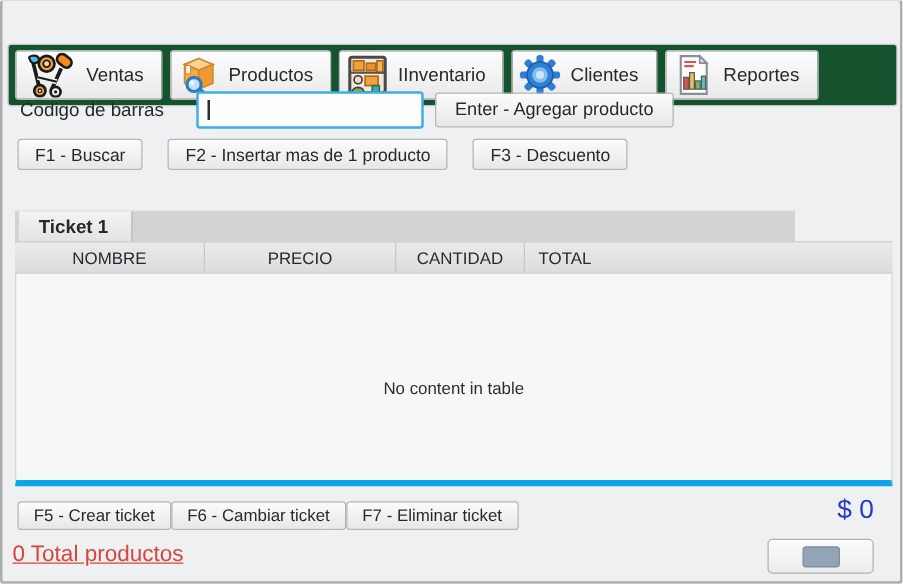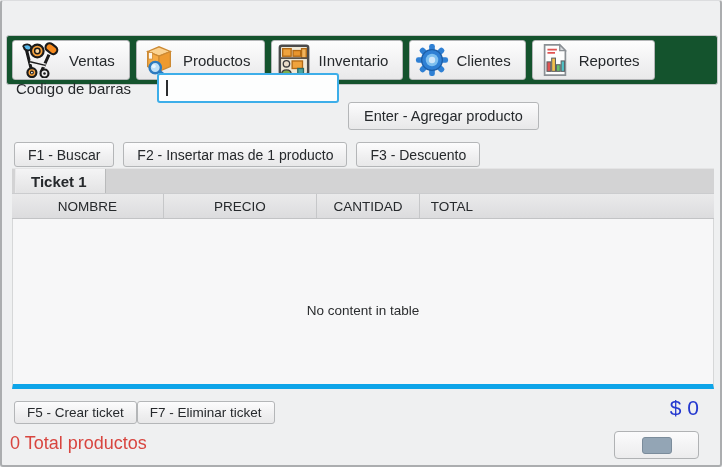--- a/index.html
+++ b/index.html
@@ -38,26 +38,26 @@
     background:#fdfefe; padding-left:8px; font-size:14px;
     font-family:"Liberation Sans","DejaVu Sans",sans-serif; outline:none;
   }
   .caret { position:absolute; left:9px; top:7px; width:1.5px; height:16px; background:#2b2d2f; }
   .btn {
     background:linear-gradient(180deg,#fcfcfd 0%,#efeff0 60%,#e8e8e9 100%);
     border:1px solid #b4b6b8; border-radius:3px;
     font-size:14px; color:#26292c; cursor:pointer; white-space:nowrap;
     font-family:"Liberation Sans","DejaVu Sans",sans-serif;
   }
-  .enter-btn { position:absolute; left:346px; top:73px; height:28px; padding:0 15px; font-size:14.5px;margin-top:28px; }
-  .fkeys-row { position:absolute; left:12px; top:141px; display:flex; gap:9px; }
+  .enter-btn { position:absolute; left:346px; top:73px; height:28px; padding:0 15px; font-size:14.5px; }
+  .fkeys-row { position:absolute; left:12px; top:110px; display:flex; gap:20px; }
   .fkeys-row .btn { height:25px; padding:0 13px; }
   
   .tabbar {
-    position:absolute; left:10px; top:167px; width:702px; height:25px;
+    position:absolute; left:10px; top:167px; width:624px; height:25px;
     background:#d3d3d4; border-top:1px solid #e4e4e5;
   }
   .tab-active {
     display:inline-flex; align-items:center; height:100%;
     margin-left:3px; padding:0 18px 0 15px;
     background:linear-gradient(180deg,#f4f4f5,#e3e3e4);
     border-right:1px solid #b9babb; border-left:1px solid #e9e9ea;
     font-weight:bold; font-size:15px; cursor:pointer;
   }
   .thead {
@@ -208,22 +208,23 @@
   <div class="th th-cantidad">CANTIDAD</div>
   <div class="th th-total">TOTAL</div>
 </div>
 
 <div class="tbody">
   <div class="empty-msg">No content in table</div>
 </div>
 
 <div class="ticket-actions">
   <button class="btn">F5 - Crear ticket</button>
+  <button class="btn">F6 - Cambiar ticket</button>
   <button class="btn">F7 - Eliminar ticket</button>
 </div>
 
 <div class="total-amount" style="color: rgb(36, 56, 207);">$ 0</div>
 
 <div class="toggle-btn">
   <div class="toggle-knob"></div>
 </div>
 
-<div class="total-products" style="color: rgb(216, 69, 63);">0 Total productos</div>
+<div class="total-products" style="color: rgb(216, 69, 63); text-decoration: underline;">0 Total productos</div>
 
 </body></html>

